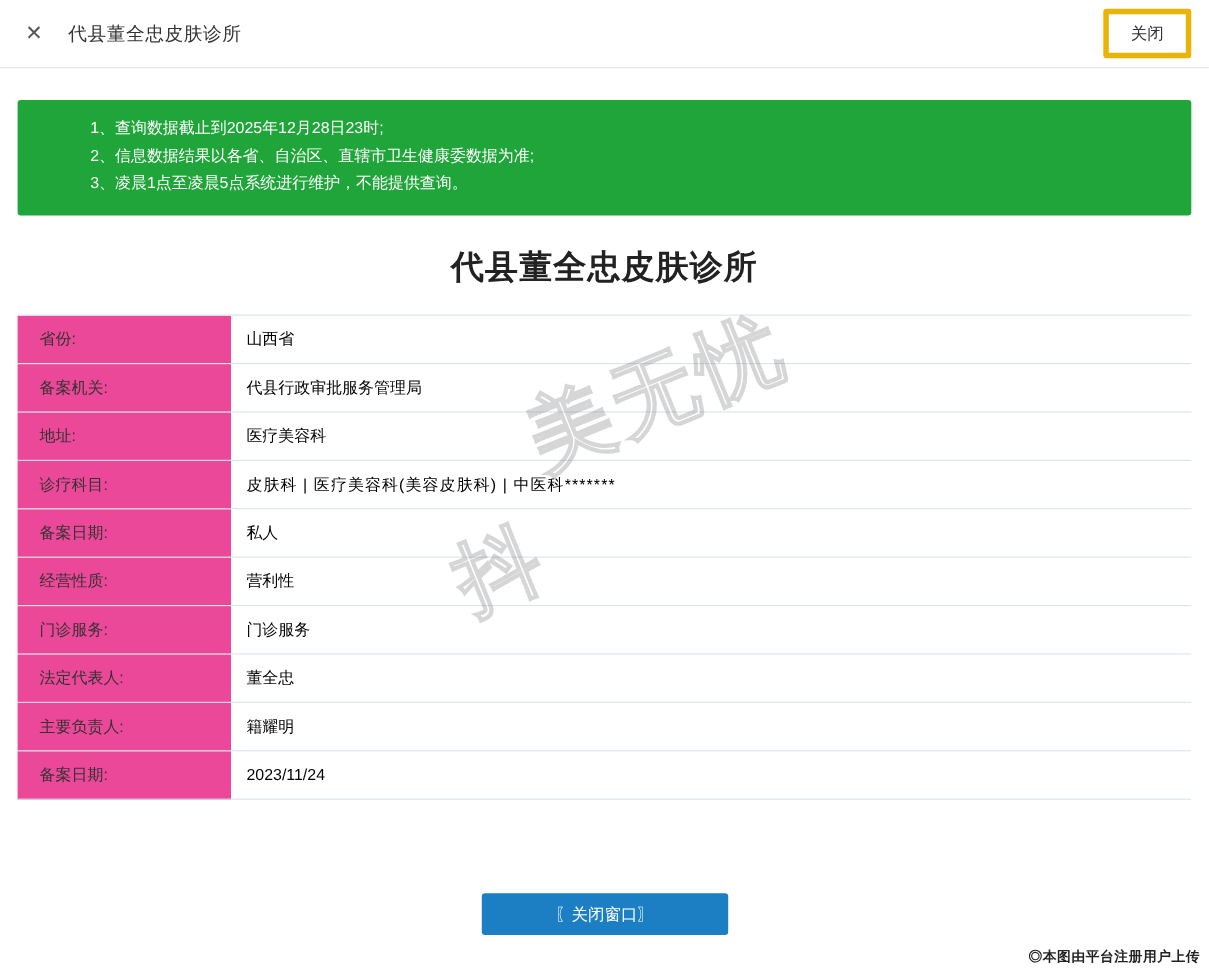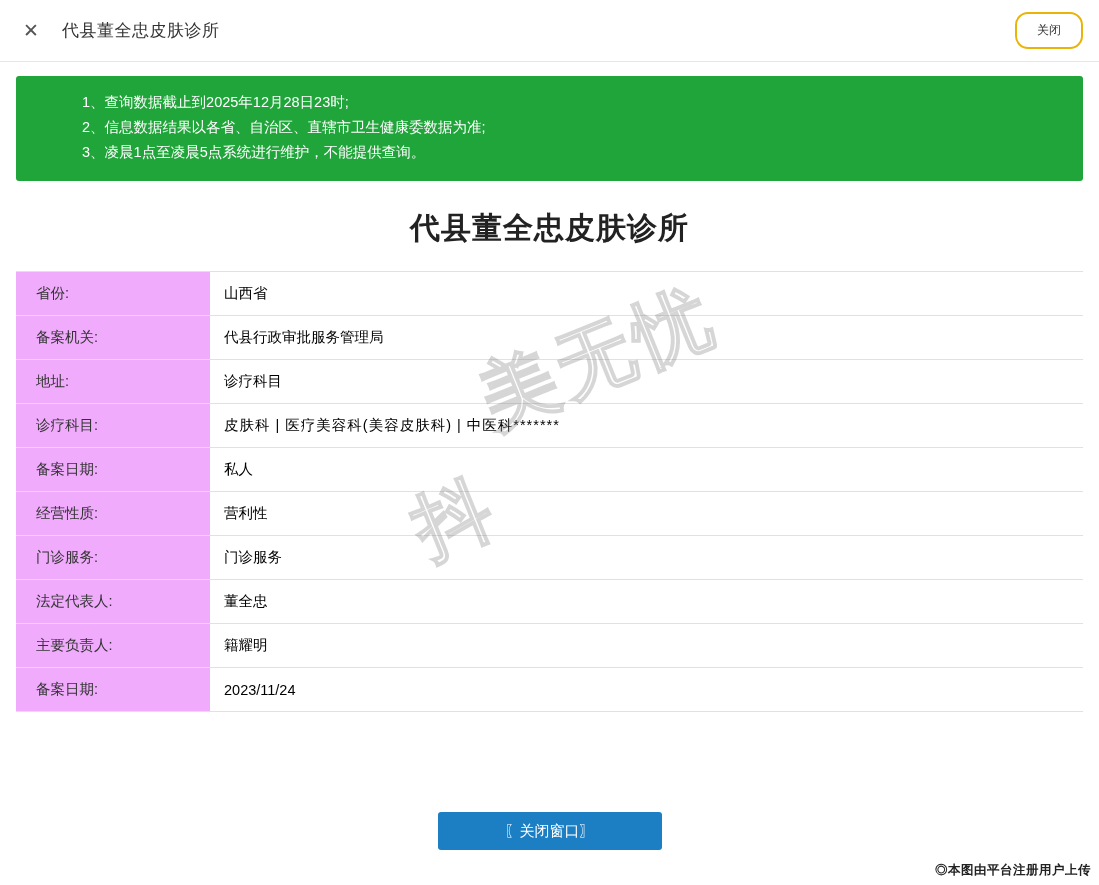--- a/index.html
+++ b/index.html
@@ -38,36 +38,36 @@
     user-select: none;
   }
   .title-text {
     margin-left: 18px;
     font-size: 17px;
     color: #333;
     letter-spacing: 0.5px;
   }
   .titlebar-spacer { flex: 1; }
   .close-btn {
-    border: 2px solid #eab308;
+    border: 5px solid #eab308;
     background: #ffffff;
     color: #333;
-    font-size: 12px;
+    font-size: 15px;
     padding: 8px 20px;
-    border-radius: 13px;
+    border-radius: 3px;
     cursor: pointer;
     font-family: "Liberation Sans", sans-serif;
   }
   
   .content {
     padding: 0 16px;
     box-sizing: border-box;
   }
   .notice {
-    margin-top: 14px;
+    margin-top: 29px;
     background: #20a53a;
     color: #ffffff;
     border-radius: 3px;
     padding: 14px 18px 16px 18px;
     box-sizing: border-box;
   }
   .notice-line {
     font-size: 14.5px;
     line-height: 25px;
     padding-left: 48px;
@@ -91,21 +91,21 @@
   }
   .info-table tr { height: 44px; }
   .info-table td {
     border-bottom: 1px solid #d8e4ea;
     font-size: 14.5px;
     vertical-align: middle;
   }
   .info-table tr:first-child td { border-top: 1px solid #d8e4ea; }
   .cell-label {
     width: 194px;
-    background: #f0abfc;
+    background: #ec4899;
     padding-left: 20px;
     color: #333;
     box-sizing: border-box;
   }
   .cell-value {
     padding-left: 14px;
     color: #000000;
     box-sizing: border-box;
   }
   .masked { letter-spacing: 1px; }
@@ -187,21 +187,21 @@
       <tr>
         <td class="cell-label">省份:</td>
         <td class="cell-value">山西省</td>
       </tr>
       <tr>
         <td class="cell-label">备案机关:</td>
         <td class="cell-value">代县行政审批服务管理局</td>
       </tr>
       <tr>
         <td class="cell-label">地址:</td>
-        <td class="cell-value">诊疗科目</td>
+        <td class="cell-value">医疗美容科</td>
       </tr>
       <tr>
         <td class="cell-label">诊疗科目:</td>
         <td class="cell-value masked">皮肤科 | 医疗美容科(美容皮肤科) | 中医科*******</td>
       </tr>
       <tr>
         <td class="cell-label">备案日期:</td>
         <td class="cell-value">私人</td>
       </tr>
       <tr>

